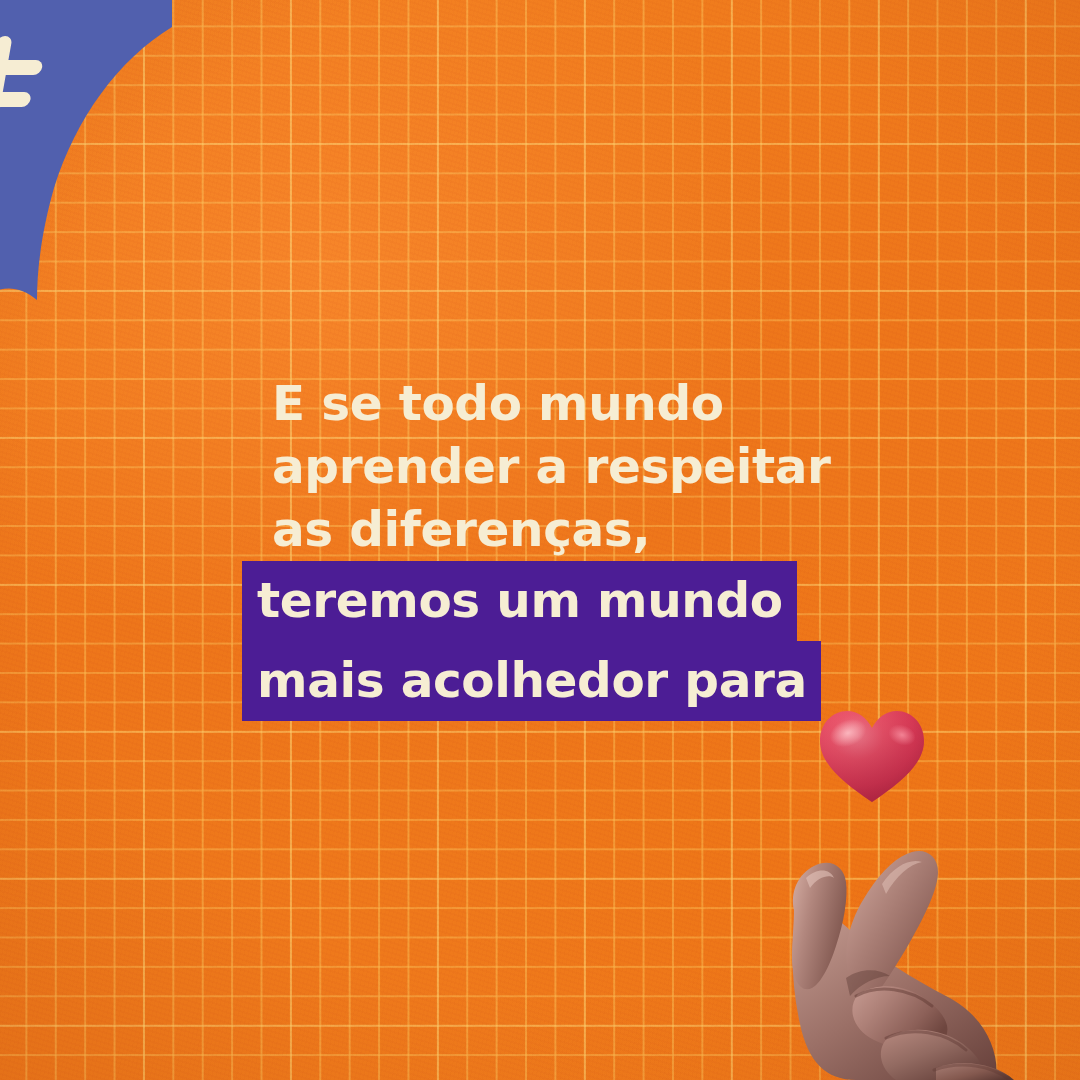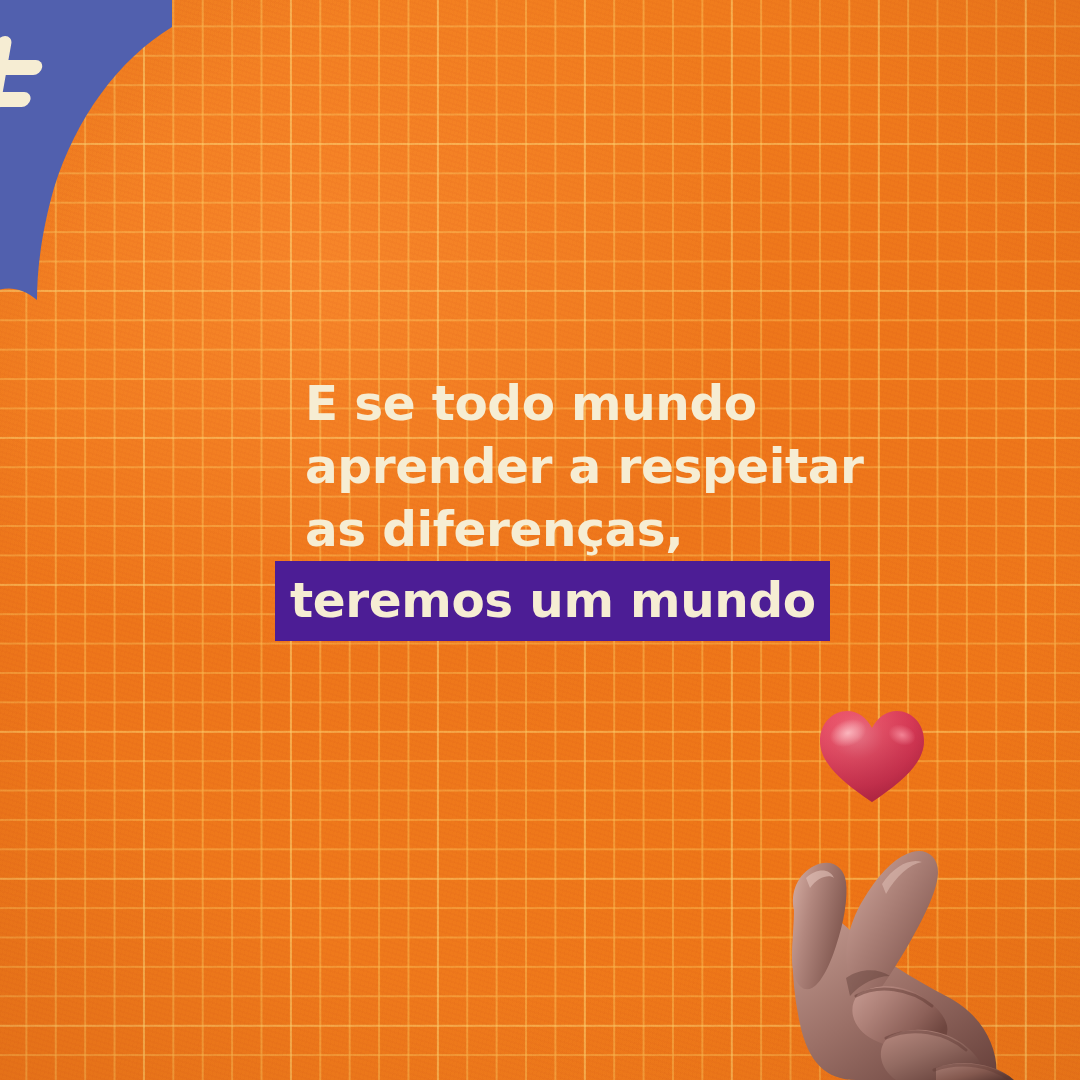--- a/index.html
+++ b/index.html
@@ -77,21 +77,21 @@
     top: -2px;
     width: 210px;
     height: 330px;
     pointer-events: none;
   }
   .badge svg { display: block; overflow: visible; }
 
   
   .quote {
     position: absolute;
-    left: 290px;
+    left: 257px;
     top: 372px;
     width: 600px;
   }
 
   .qline {
     display: block;
     font-family: "DejaVu Sans", sans-serif;
     font-weight: bold;
     font-size: 48.5px;
     line-height: 63px;
@@ -178,20 +178,21 @@
         </g>
       </g>
     </svg>
   </div>
 
   <div class="quote">
     <span class="qline"><span class="ink">E se todo mundo</span></span>
     <span class="qline"><span class="ink">aprender a respeitar</span></span>
     <span class="qline"><span class="ink">as diferenças,</span></span>
     <span class="qline hl"><span class="ink">teremos um mundo</span></span>
+    <span class="qline hl"><span class="ink">mais acolhedor para</span></span>
   </div>
 
   <div class="heart-wrap">
     <svg width="112" height="102" viewBox="0 0 112 102" xmlns="http://www.w3.org/2000/svg">
       <defs>
         <radialGradient id="hMain" cx="36%" cy="28%" r="78%">
           <stop offset="0%" stop-color="#F68A98"></stop>
           <stop offset="32%" stop-color="#EE5A6F"></stop>
           <stop offset="70%" stop-color="#E2405C"></stop>
           <stop offset="100%" stop-color="#BE2B47"></stop>

